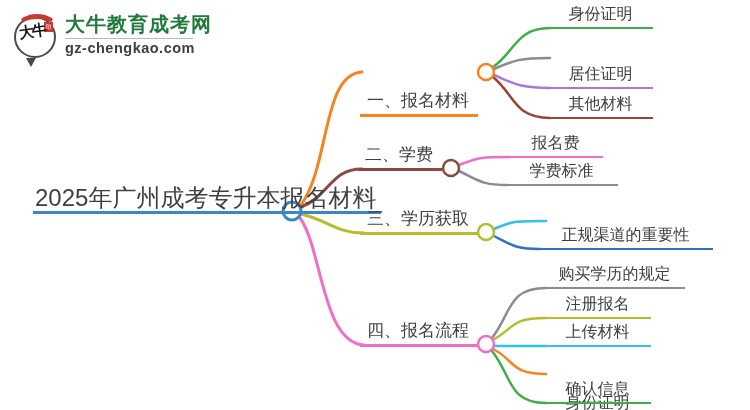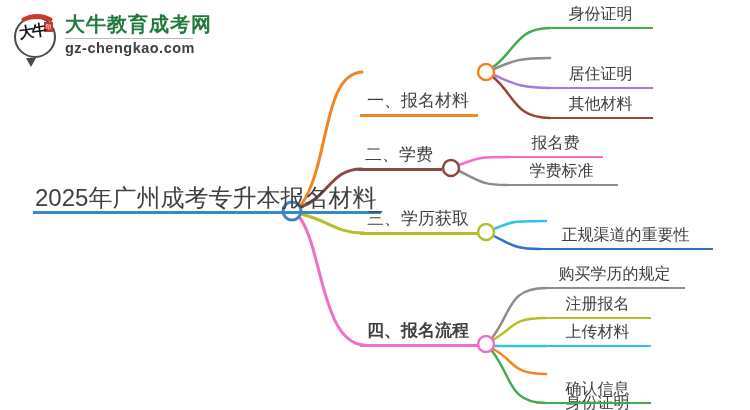--- a/index.html
+++ b/index.html
@@ -112,21 +112,21 @@
       <circle cx="486" cy="232" r="8" stroke="#b5bd29" stroke-width="2.5" fill="#ffffff"></circle>
       <circle cx="486" cy="344" r="8" stroke="#f06ec7" stroke-width="2.5" fill="#ffffff"></circle>
     </g>
   </svg>
 
   <div class="lbl central" style="left:33px;top:186px;">2025年广州成考专升本报名材料</div>
 
   <div class="lbl branch bc-orange" style="left:360px;top:46px;">一、报名材料</div>
   <div class="lbl branch bc-brown" style="left:358px;top:143px;">二、学费</div>
   <div class="lbl branch bc-olive" style="left:360px;top:207px;">三、学历获取</div>
-  <div class="lbl branch bc-pink" style="left:360px;top:319px;font-weight:bold;">四、报名流程</div>
+  <div class="lbl branch bc-pink" style="left:360px;top:319px;">四、报名流程</div>
 
   <div class="lbl child bc-green" style="left:548px;top:2px;width:105px;">身份证明</div>
   <div class="lbl child bc-purple" style="left:548px;top:62px;width:105px;">居住证明</div>
   <div class="lbl child bc-darkred" style="left:548px;top:92px;width:105px;">其他材料</div>
 
   <div class="lbl child bc-gray" style="left:505px;top:159px;width:113px;">学费标准</div>
   <div class="lbl child bc-pink" style="left:508px;top:131px;width:95px;">报名费</div>
 
   <div class="lbl child bc-blue" style="left:538px;top:223px;width:175px;">正规渠道的重要性</div>
 

